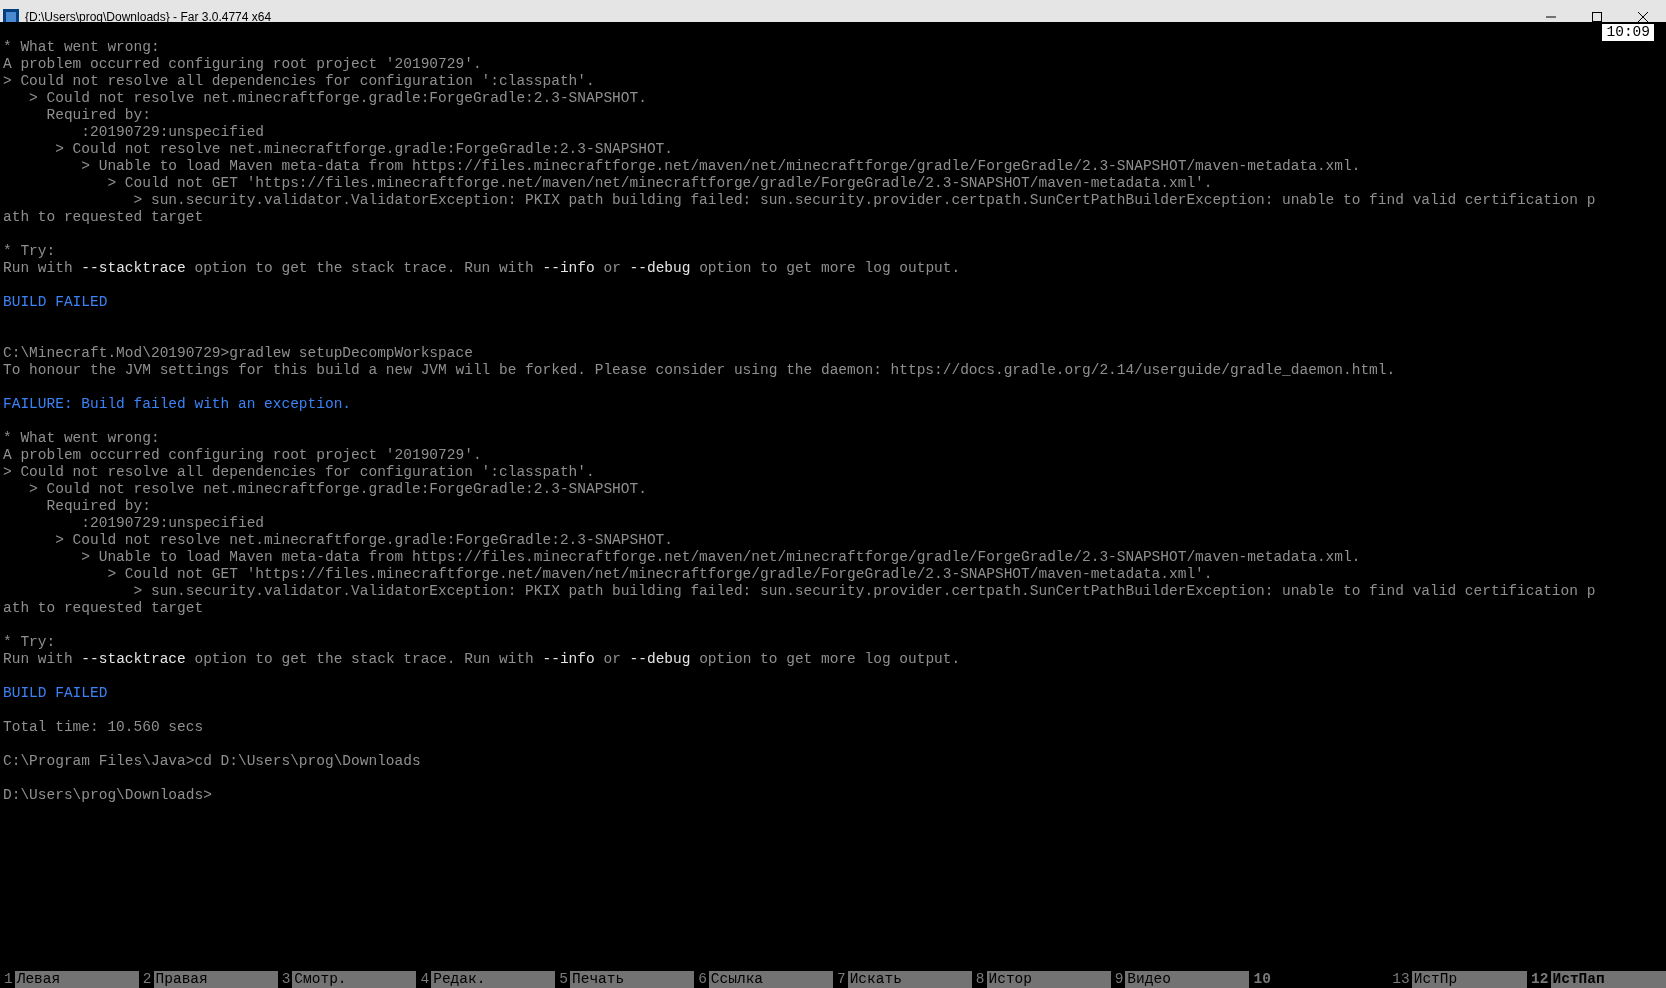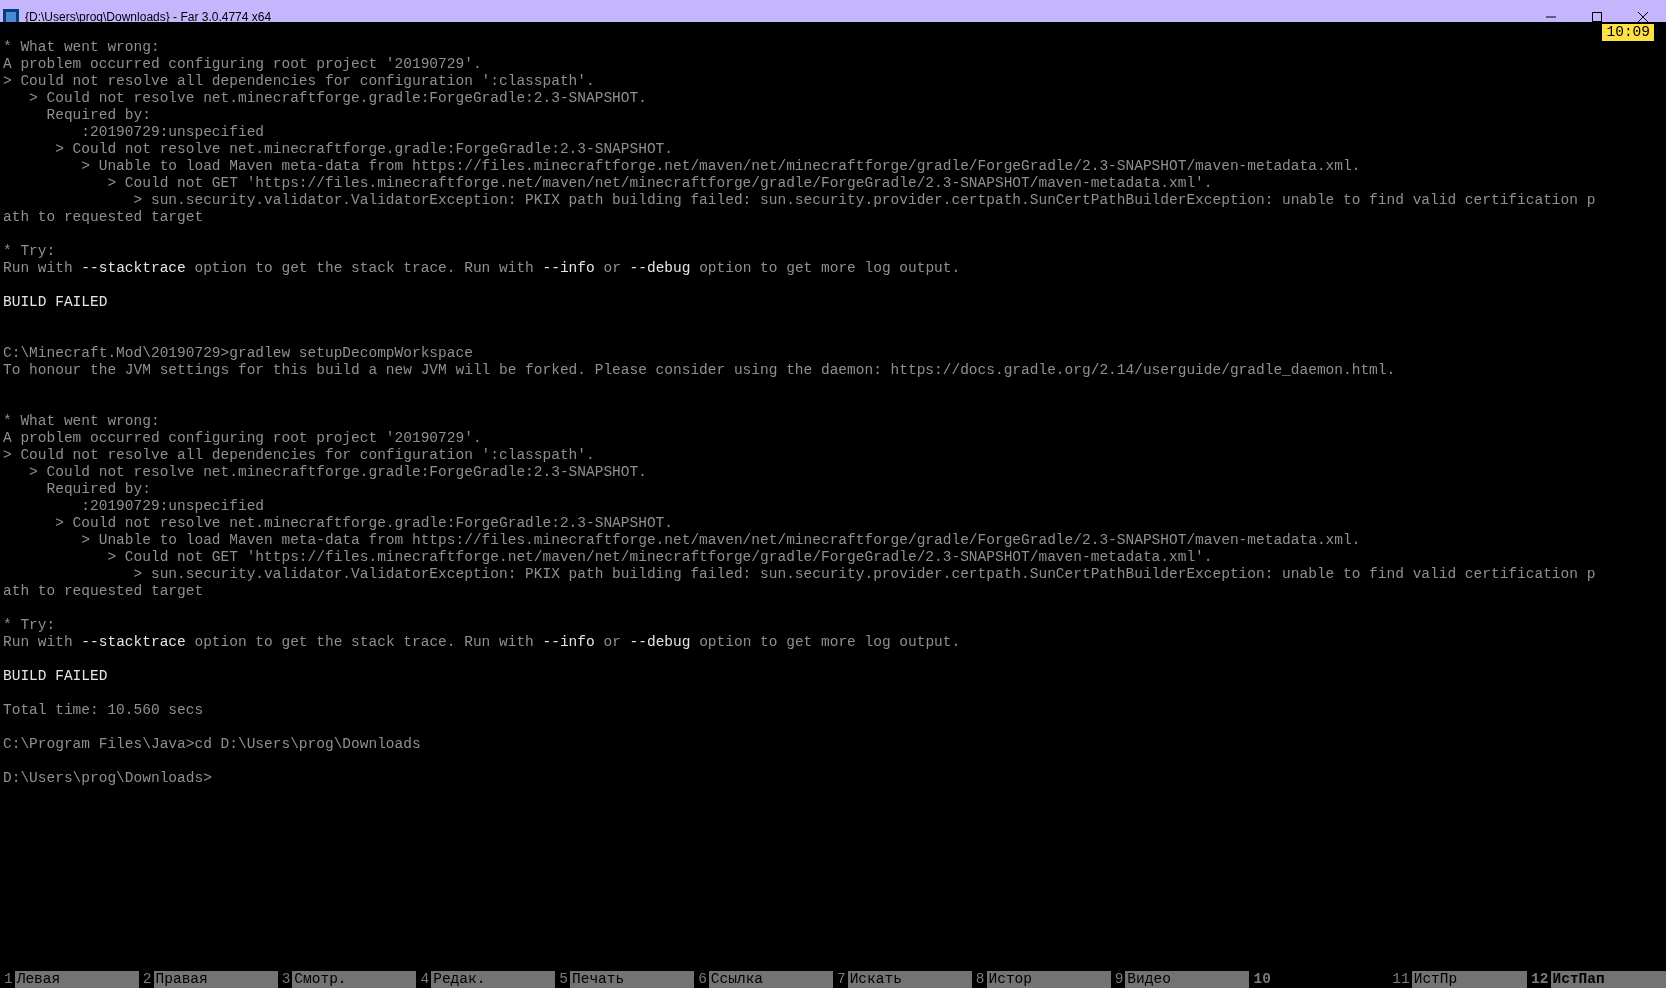--- a/index.html
+++ b/index.html
@@ -1,27 +1,27 @@
 <!DOCTYPE html>
 <html><head>
 <meta charset="utf-8">
 <style>
 * { margin:0; padding:0; box-sizing:border-box; }
 body { width:1666px; height:988px; background:#000; font-family:Consolas,'Courier New',monospace; font-size:14.5px; line-height:17px; overflow:hidden; position:relative; }
-.titlebar { height:34px; background:#c4b5fd; display:flex; align-items:center; }
+.titlebar { height:34px; background:#e5e5e5; display:flex; align-items:center; }
 .titlebar-icon { width:16px; height:16px; margin:0 6px 0 3px; background:#004080; display:flex; align-items:center; justify-content:center; }
 .titlebar-icon-inner { width:10px; height:10px; background:#4a8ad0; }
 .title-text { flex:1; color:#000; font-family:'Segoe UI',Tahoma,sans-serif; font-size:12px; }
 .win-buttons { display:flex; height:22px; }
 .win-btn { width:46px; height:22px; display:flex; align-items:center; justify-content:center; color:#000; cursor:pointer; }
 .win-btn svg { width:10px; height:10px; }
 .console { position:absolute; top:22px; left:0; right:0; bottom:18px; background:#000; padding:0 3px; overflow:hidden; }
-.clock { position:absolute; top:2px; right:12px; background:#fde047; color:#000; padding:0 4px; }
+.clock { position:absolute; top:2px; right:12px; background:#ffffff; color:#000; padding:0 4px; }
 .line { white-space:pre; color:#8f8f8f; }
-.red { color:#e5e5e5; }
+.red { color:#3b82f6; }
 .bright { color:#e5e5e5; }
 .bottombar { position:absolute; bottom:0; left:0; right:0; height:18px; display:flex; background:#000; }
 .fkey { display:flex; align-items:center; }
 .fnum { color:#7a7a7a; padding:0 2px 0 4px; min-width:10px; }
 .flabel { background:#737373; color:#000; padding:0 2px; flex:1; min-width:78px; }
 .scrollbar-up { position:absolute; top:22px; right:0; width:17px; height:17px; background:#f0f0f0; display:flex; align-items:center; justify-content:center; color:#606060; font-size:10px; }
 </style>
 </head>
 <body>
 
@@ -70,20 +70,21 @@
       <div class="line">&nbsp;</div>
       <div class="line">* Try:</div>
       <div class="line"><span>Run with </span><span class="bright">--stacktrace</span><span> option to get the stack trace. Run with </span><span class="bright">--info</span><span> or </span><span class="bright">--debug</span><span> option to get more log output.</span></div>
       <div class="line">&nbsp;</div>
       <div class="line red">BUILD FAILED</div>
       <div class="line">&nbsp;</div>
       <div class="line">&nbsp;</div>
       <div class="line">C:\Minecraft.Mod\20190729&gt;gradlew setupDecompWorkspace</div>
       <div class="line">To honour the JVM settings for this build a new JVM will be forked. Please consider using the daemon: https://docs.gradle.org/2.14/userguide/gradle_daemon.html.</div>
       <div class="line">&nbsp;</div>
+      <div class="line red">FAILURE: Build failed with an exception.</div>
       <div class="line">&nbsp;</div>
       <div class="line">* What went wrong:</div>
       <div class="line">A problem occurred configuring root project '20190729'.</div>
       <div class="line">&gt; Could not resolve all dependencies for configuration ':classpath'.</div>
       <div class="line">   &gt; Could not resolve net.minecraftforge.gradle:ForgeGradle:2.3-SNAPSHOT.</div>
       <div class="line">     Required by:</div>
       <div class="line">         :20190729:unspecified</div>
       <div class="line">      &gt; Could not resolve net.minecraftforge.gradle:ForgeGradle:2.3-SNAPSHOT.</div>
       <div class="line">         &gt; Unable to load Maven meta-data from https://files.minecraftforge.net/maven/net/minecraftforge/gradle/ForgeGradle/2.3-SNAPSHOT/maven-metadata.xml.</div>
       <div class="line">            &gt; Could not GET 'https://files.minecraftforge.net/maven/net/minecraftforge/gradle/ForgeGradle/2.3-SNAPSHOT/maven-metadata.xml'.</div>
@@ -138,20 +139,20 @@
     </div>
     <div class="fkey" style="flex: 1 1 0%;">
       <span class="fnum">9</span>
       <span class="flabel">Видео </span>
     </div>
     <div class="fkey" style="flex: 1 1 0%; font-weight: bold;">
       <span class="fnum">10</span>
       <span class="flabel">      </span>
     </div>
     <div class="fkey" style="flex: 1 1 0%;">
-      <span class="fnum">11</span>
+      <span class="fnum">13</span>
       <span class="flabel">ИстПр </span>
     </div>
     <div class="fkey" style="flex: 1 1 0%; font-weight: bold;">
       <span class="fnum">12</span>
       <span class="flabel">ИстПап</span>
     </div>
   </div>
 
 </body></html>

